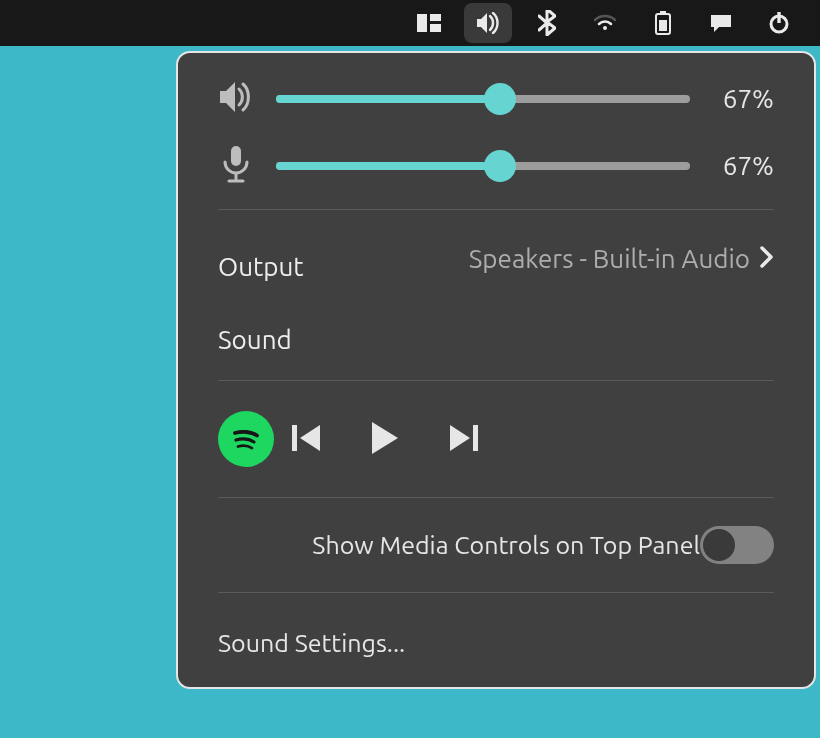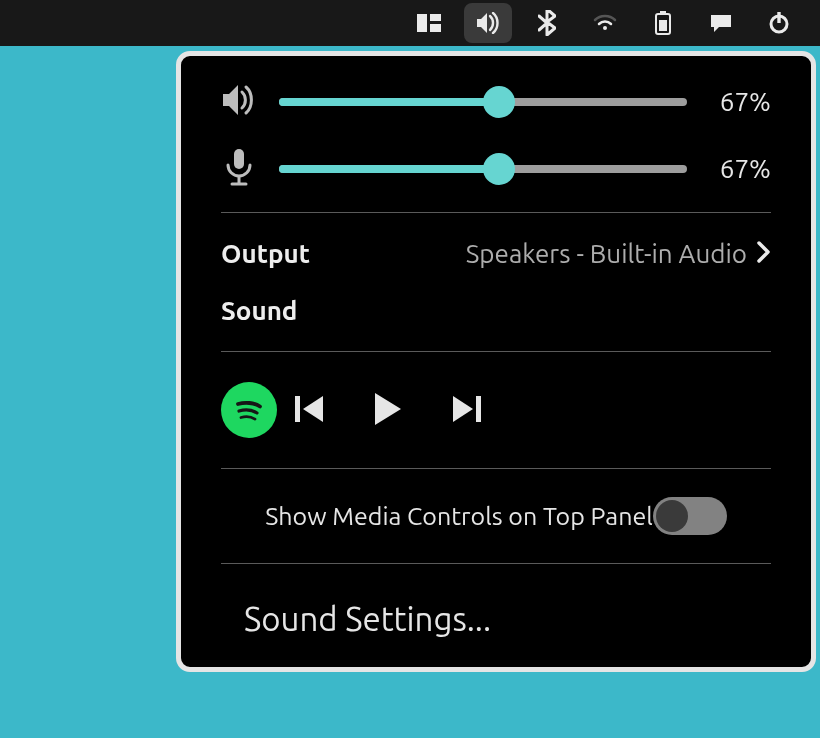--- a/index.html
+++ b/index.html
@@ -35,22 +35,22 @@
     border-radius: 8px;
     width: 48px;
     height: 40px;
   }
   .tray-item svg { fill: #eaeaea; }
   .panel {
     position: absolute;
     top: 51px;
     left: 176px;
     width: 640px;
-    background: #000000;
-    border: 5px solid #e5e5e5;
+    background: #404040;
+    border: 2px solid #e5e5e5;
     border-radius: 14px;
     padding: 28px 40px 30px 40px;
     color: #e6e6e6;
   }
   .slider-row {
     display: flex;
     align-items: center;
     gap: 22px;
     margin-bottom: 28px;
   }
@@ -91,21 +91,21 @@
     margin: 22px 0;
   }
   .device-row {
     display: flex;
     align-items: center;
     justify-content: space-between;
     font-size: 26px;
     padding: 4px 0;
     margin: 20px 0;
   }
-  .device-label { font-weight: 700; color: #ededed; }
+  .device-label { font-weight: 400; color: #ededed; margin-top: 16px; }
   .device-right {
     display: flex;
     align-items: flex-start;
     gap: 10px;
     color: #adadad;
   }
   .media-row {
     display: flex;
     align-items: center;
     gap: 18px;
@@ -135,43 +135,42 @@
   }
   .media-controls {
     display: flex;
     align-items: center;
     gap: 48px;
     padding-right: 6px;
   }
   .toggle-row {
     display: flex;
     align-items: center;
-    justify-content: center;
+    justify-content: flex-end;
     font-size: 25px;
     padding: 6px 0;
   }
   .toggle {
     width: 74px;
     height: 38px;
     background: #828282;
     border-radius: 19px;
     position: relative;
   }
   .toggle-knob {
     position: absolute;
     top: 3px; left: 3px;
     width: 32px;
     height: 32px;
     background: #3a3a3a;
     border-radius: 50%;
   }
   .settings-row {
-    font-size: 33px;
+    font-size: 25px;
     padding-top: 14px;
-    margin-left: 23px;
   }
 </style>
 </head>
 <body>
 
 <div class="topbar">
   <div class="tray-item">
     <svg width="24" height="18" viewBox="0 0 24 18">
         <rect x="0" y="0" width="10" height="18" fill="#eaeaea"></rect>
         <rect x="13" y="0" width="11" height="7" fill="#eaeaea"></rect>

